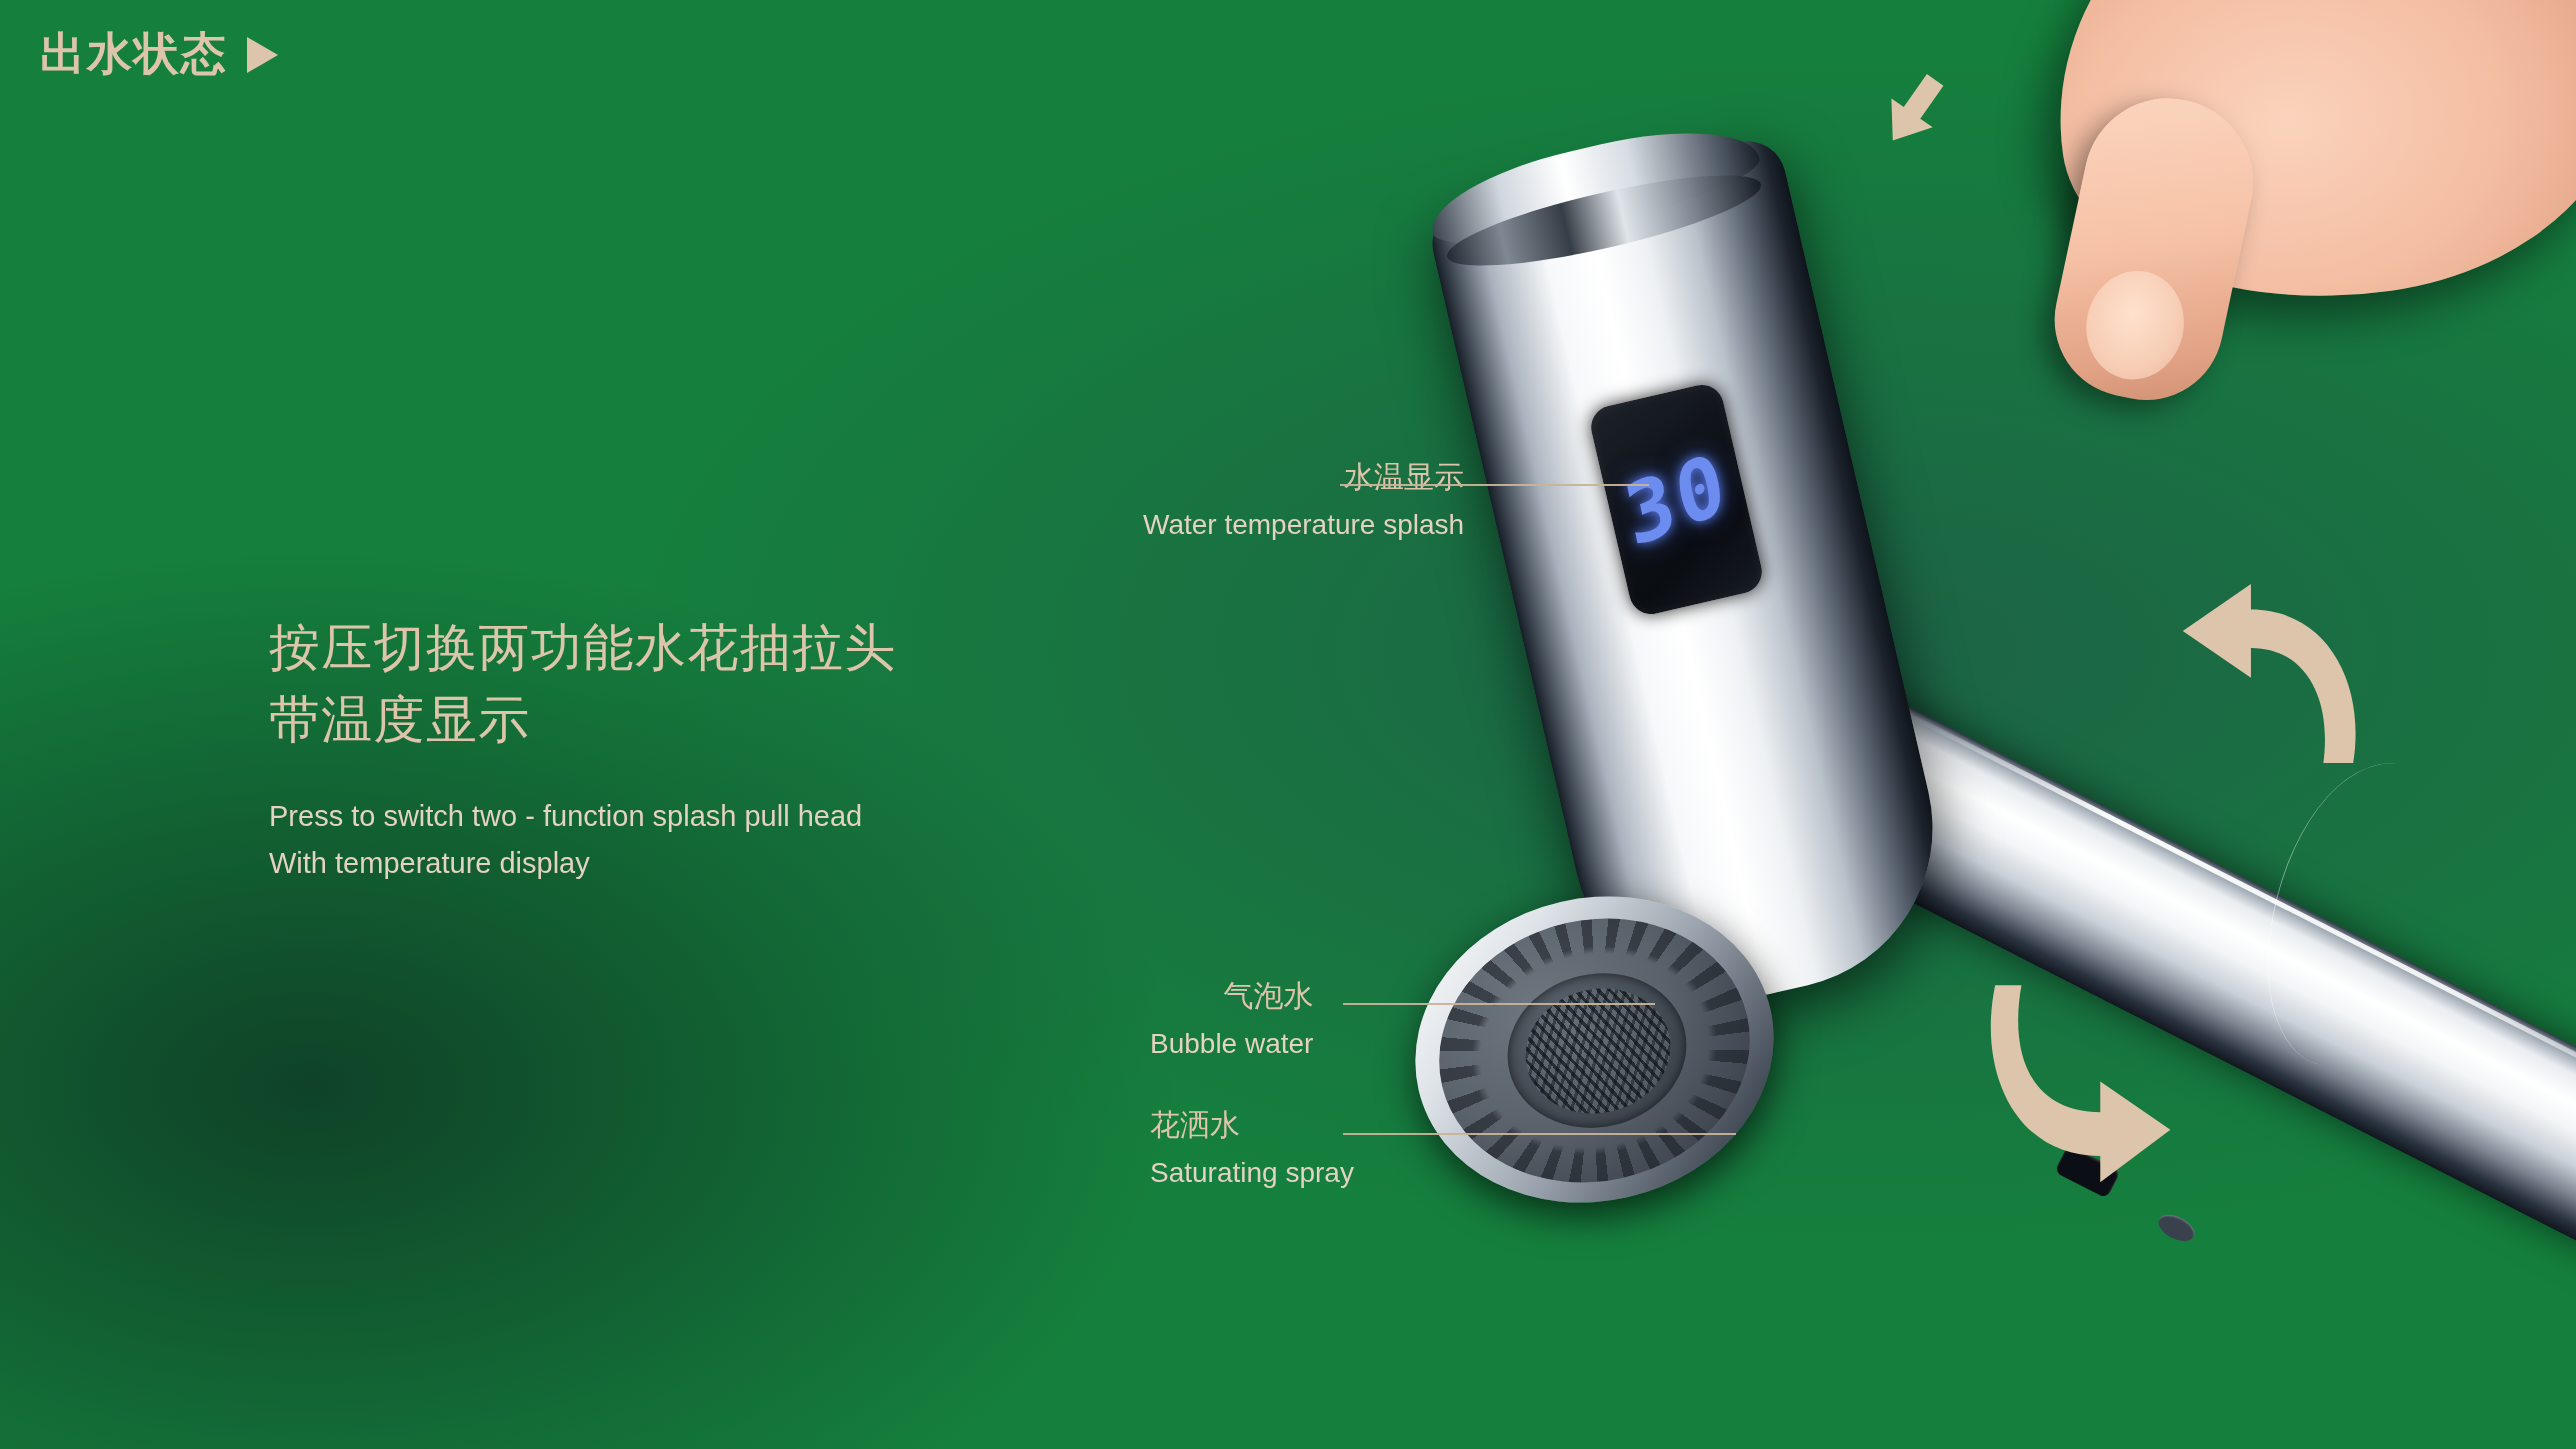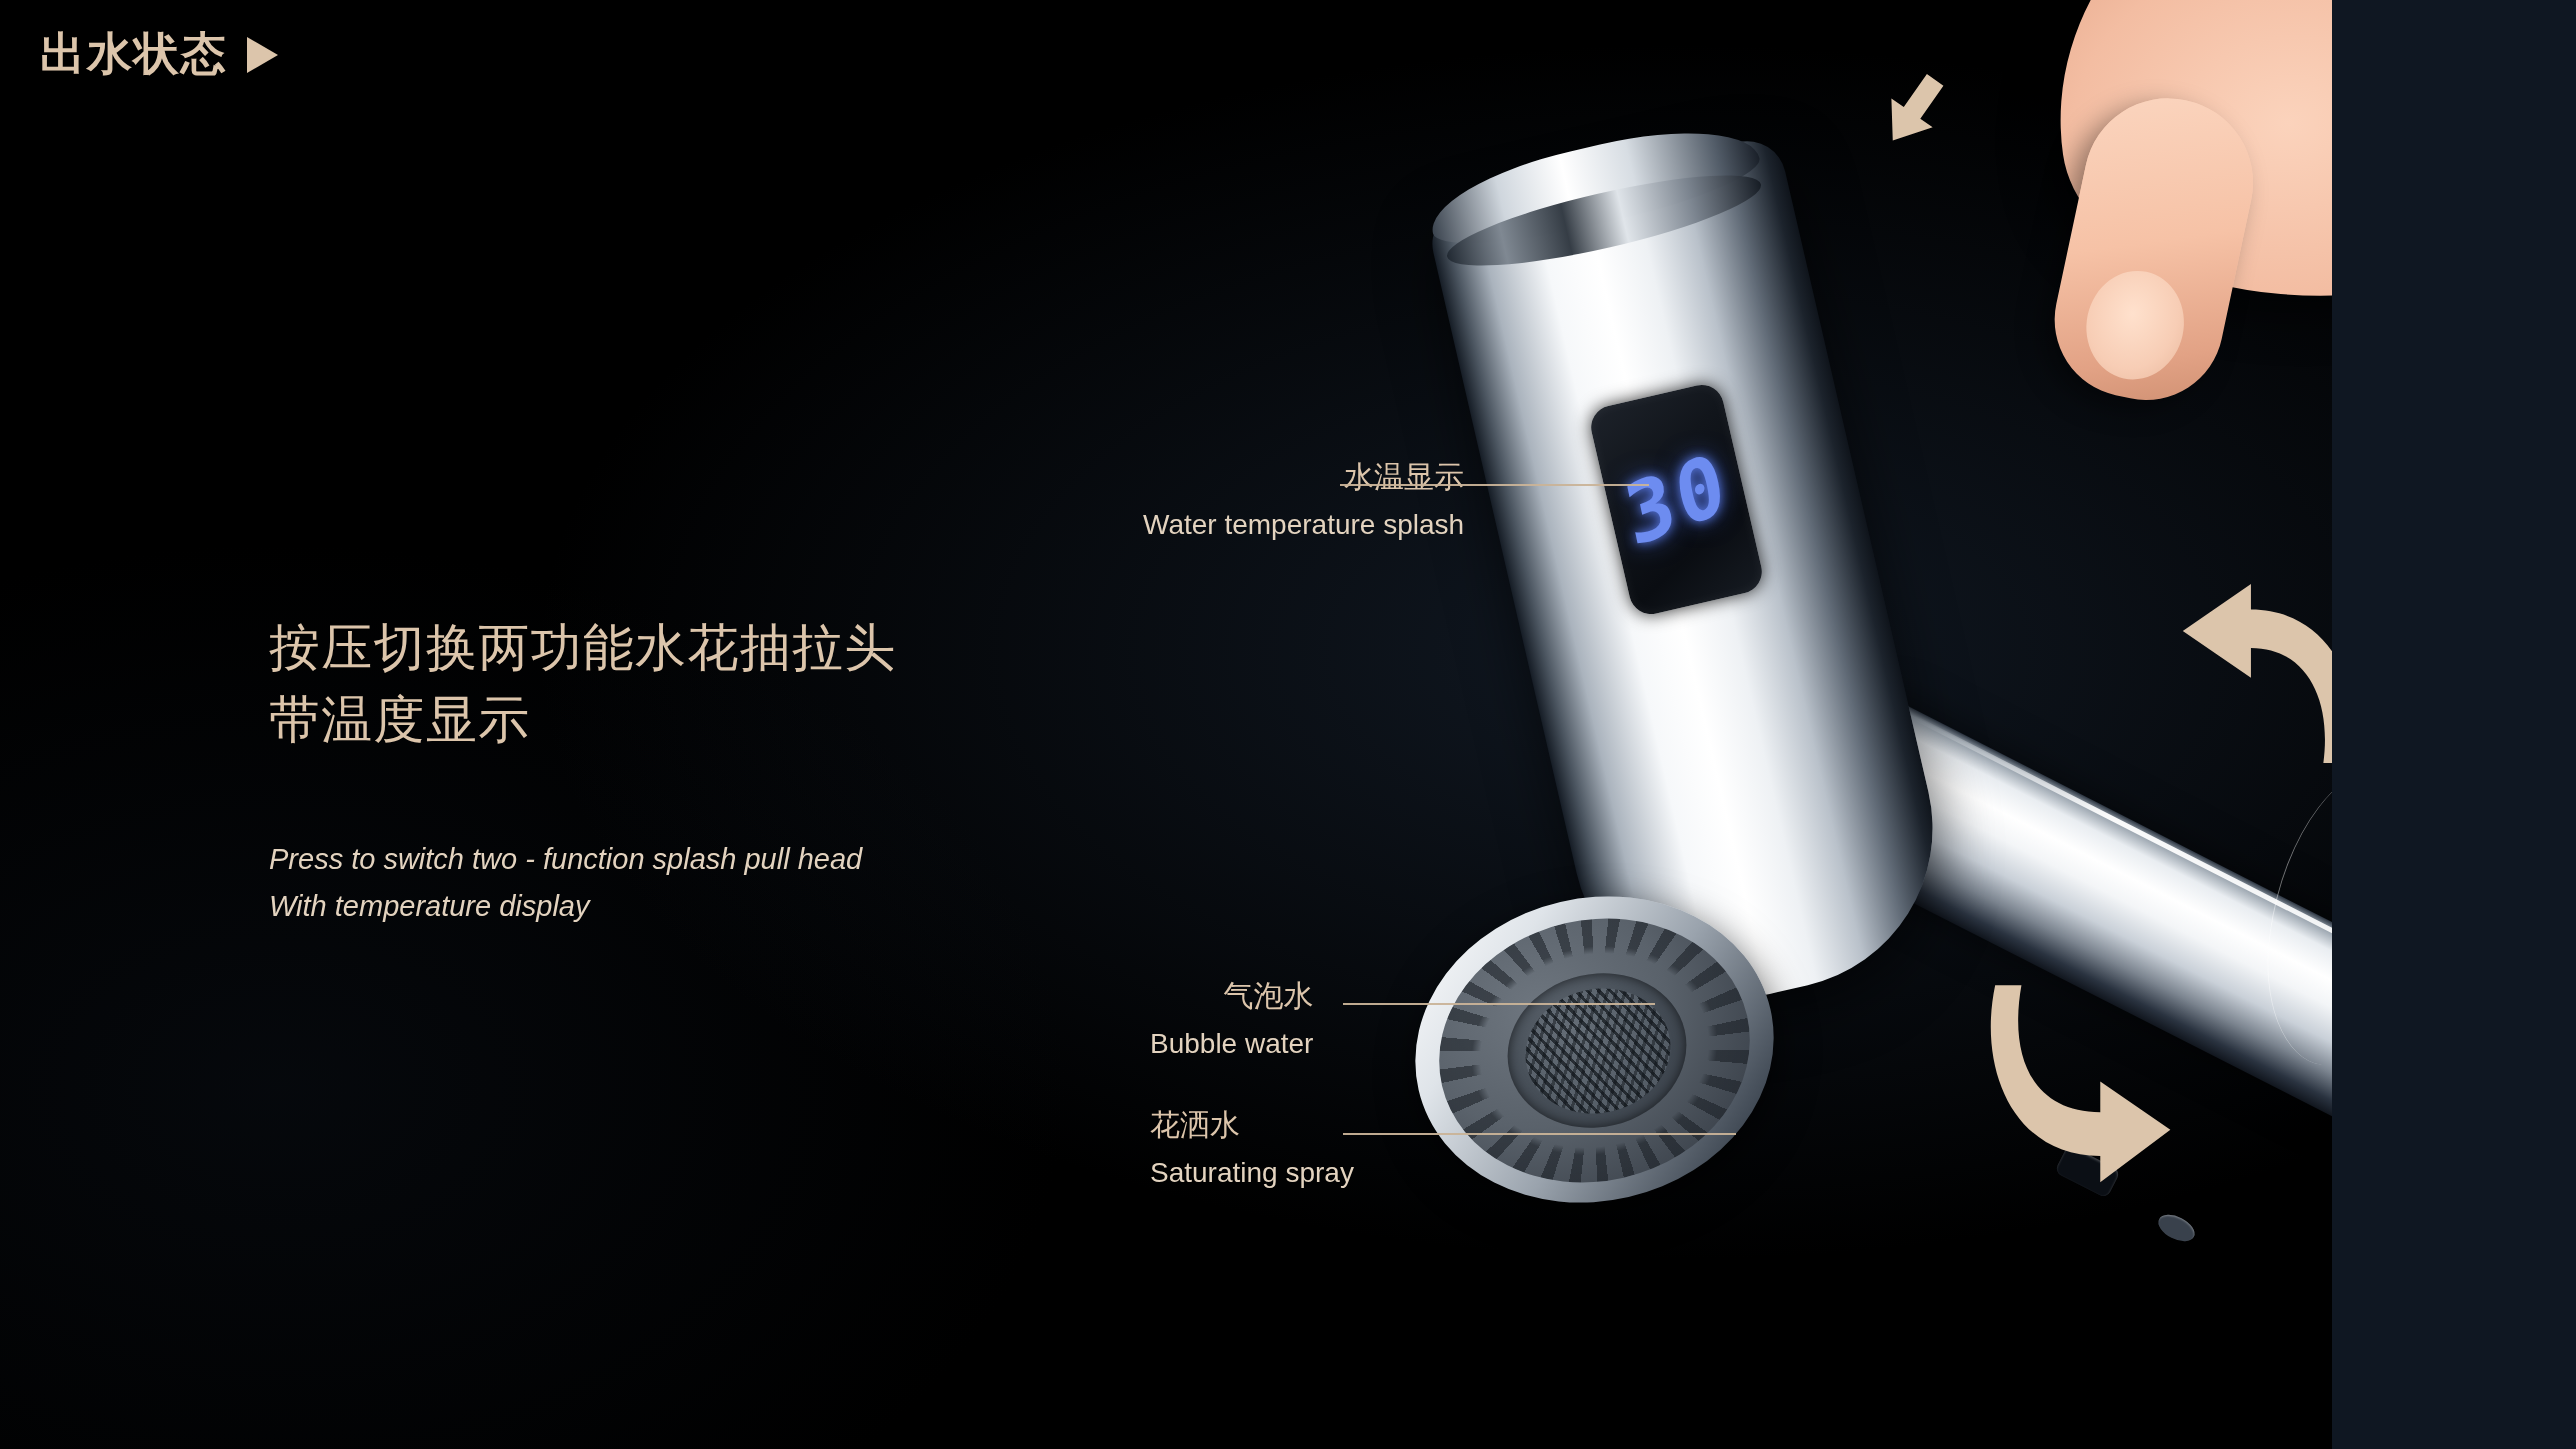--- a/index.html
+++ b/index.html
@@ -2,23 +2,23 @@
 <html style="font-size:10.3px"><head>
 <meta charset="utf-8">
 <style>
   html, body {
     margin: 0;
     padding: 0;
     background: #0f1722;
   }
   #stage {
     position: relative;
-    width: 2332px;
+    width: 2576px;
     height: 1449px;
-    background: #000000;
+    background: #15803d;
     overflow: hidden;
     font-family: "Liberation Sans", "DejaVu Sans", sans-serif;
   }
   
   .vignette {
     position: absolute;
     inset: 0;
     background:
       radial-gradient(ellipse 70% 60% at 72% 45%, rgba(40,58,82,0.42) 0%, rgba(17,26,38,0) 70%),
       radial-gradient(ellipse 45% 50% at 12% 75%, rgba(10,15,22,0.55) 0%, rgba(17,26,38,0) 75%);
@@ -58,22 +58,21 @@
     width: 837px;
   }
   .headline-line {
     font-size: 51px;
     color: #dcc5ab;
     line-height: 1.42;
     letter-spacing: 1.3px;
     white-space: nowrap;
   }
   .sub-block {
-    margin-top: 79px;
-    font-style: italic;
+    margin-top: 36px;
   }
   .sub-line {
     font-size: 29px;
     color: #e3d3bf;
     line-height: 1.62;
     white-space: nowrap;
   }
 
   
   .product { position: absolute; inset: 0; pointer-events: none; }

